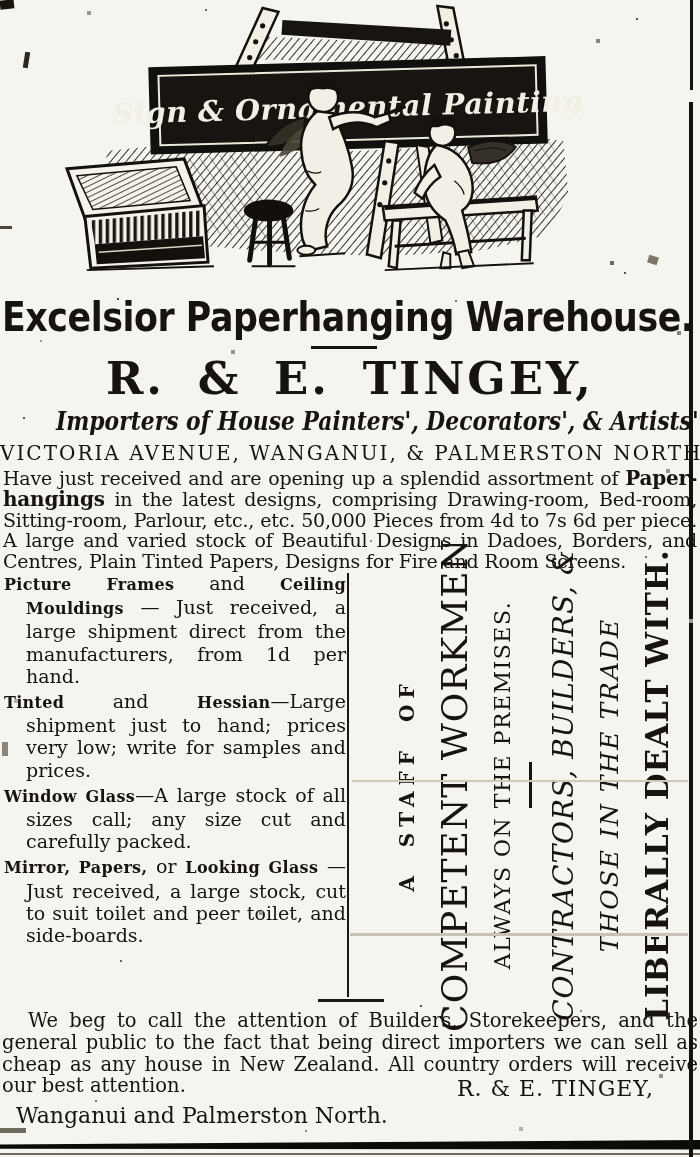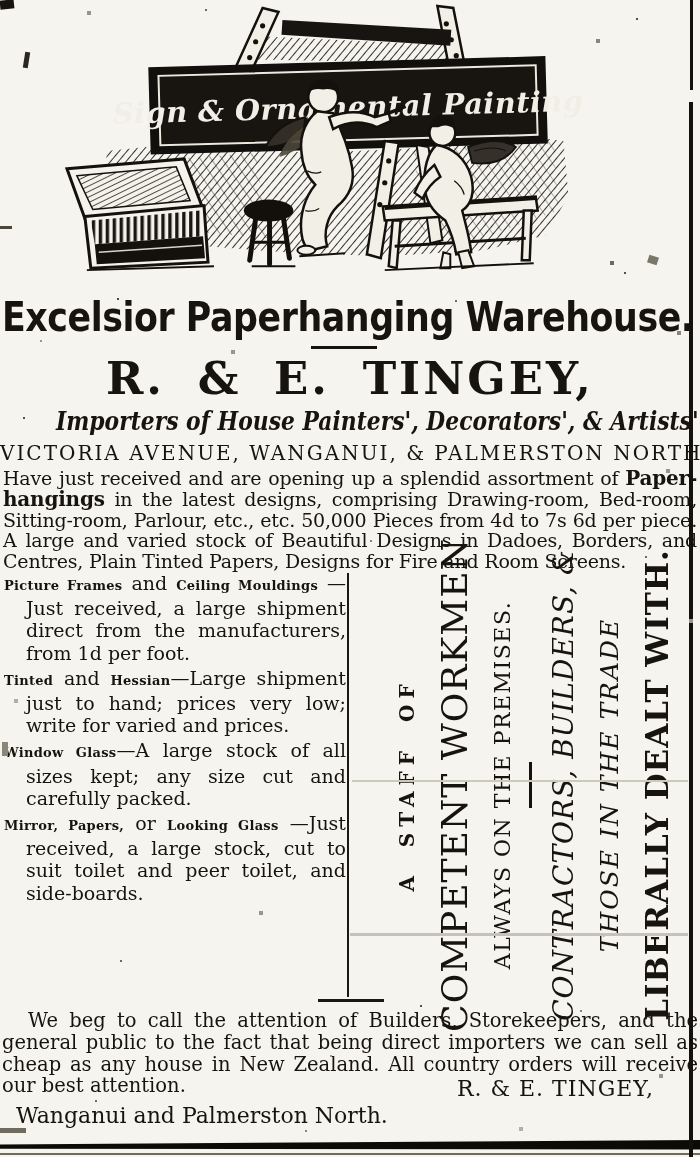--- a/index.html
+++ b/index.html
@@ -38,21 +38,21 @@
     font-size:19px;line-height:20.8px;text-align:justify;
     letter-spacing:-0.2px;
   }
   .intro b{font-size:20px;}
   
   .left-col{
     position:absolute;left:4px;top:572px;width:342px;
     font-size:19px;line-height:22.2px;text-align:justify;
   }
   .left-col p{margin:0 0 3px 0;padding-left:22px;text-indent:-22px;}
-  .left-col b{font-size:13px;letter-spacing:0.3px;}
+  .left-col b{font-size:16px;letter-spacing:0.3px;}
   .col-divider{position:absolute;left:347px;top:573px;width:2px;height:424px;background:#1b1812;}
   .col-divider-end{position:absolute;left:318px;top:999px;width:66px;height:3px;background:#1b1812;}
   
   .vblock{
     position:absolute;left:325px;top:645px;width:420px;height:280px;
     transform:rotate(-90deg);
     display:flex;flex-direction:column;justify-content:space-between;align-items:center;
   }
   .v{white-space:nowrap;text-align:center;}
   .v1{font-weight:bold;font-size:20px;letter-spacing:6px;word-spacing:10px;font-family:"DejaVu Serif",serif;}
@@ -218,23 +218,23 @@
 
 <div class="headline">Excelsior Paperhanging Warehouse.</div>
 <div class="headline-rule"></div>
 <div class="company">R. &amp; E. TINGEY,</div>
 <div class="tagline">Importers of House Painters', Decorators', &amp; Artists' Materials,</div>
 <div class="address">VICTORIA AVENUE, WANGANUI, &amp; PALMERSTON NORTH,</div>
 
 <div class="intro"><span>Have just received and are opening up a splendid assortment of </span><b>Paper-hangings</b><span> in the latest designs, comprising Drawing-room, Bed-room, Sitting-room, Parlour, etc., etc.  50,000 Pieces from 4d to 7s 6d per piece.  A large and varied stock of Beautiful Designs in Dadoes, Borders, and Centres, Plain Tinted Papers, Designs for Fire and Room Screens.</span></div>
 
 <div class="left-col">
-  <p><b>Picture Frames</b><span> and </span><b>Ceiling Mouldings</b><span> — Just received, a large shipment direct from the manufacturers, from 1d per foot.</span></p>
-  <p><b>Tinted</b><span> and </span><b>Hessian</b><span>—Large shipment just to hand; prices very low; write for varied and prices.</span></p>
-  <p><b>Window Glass</b><span></span><b></b><span>—A large stock of all sizes kept; any size cut and carefully packed.</span></p>
+  <p><b>Picture Frames</b><span> and </span><b>Ceiling Mouldings</b><span> — Just received, a large shipment direct from the manufacturers, from 1d per hand.</span></p>
+  <p><b>Tinted</b><span> and </span><b>Hessian</b><span>—Large shipment just to hand; prices very low; write for samples and prices.</span></p>
+  <p><b>Window Glass</b><span></span><b></b><span>—A large stock of all sizes call; any size cut and carefully packed.</span></p>
   <p><b>Mirror, Papers,</b><span> or </span><b>Looking Glass</b><span> —Just received, a large stock, cut to suit toilet and peer toilet, and side-boards.</span></p>
 </div>
 
 <div class="col-divider"></div>
 <div class="col-divider-end"></div>
 
 <div class="vblock">
   <div class="v v1">A STAFF OF</div>
   <div class="v v2">COMPETENT WORKMEN</div>
   <div class="v v3">ALWAYS ON THE PREMISES.</div>

